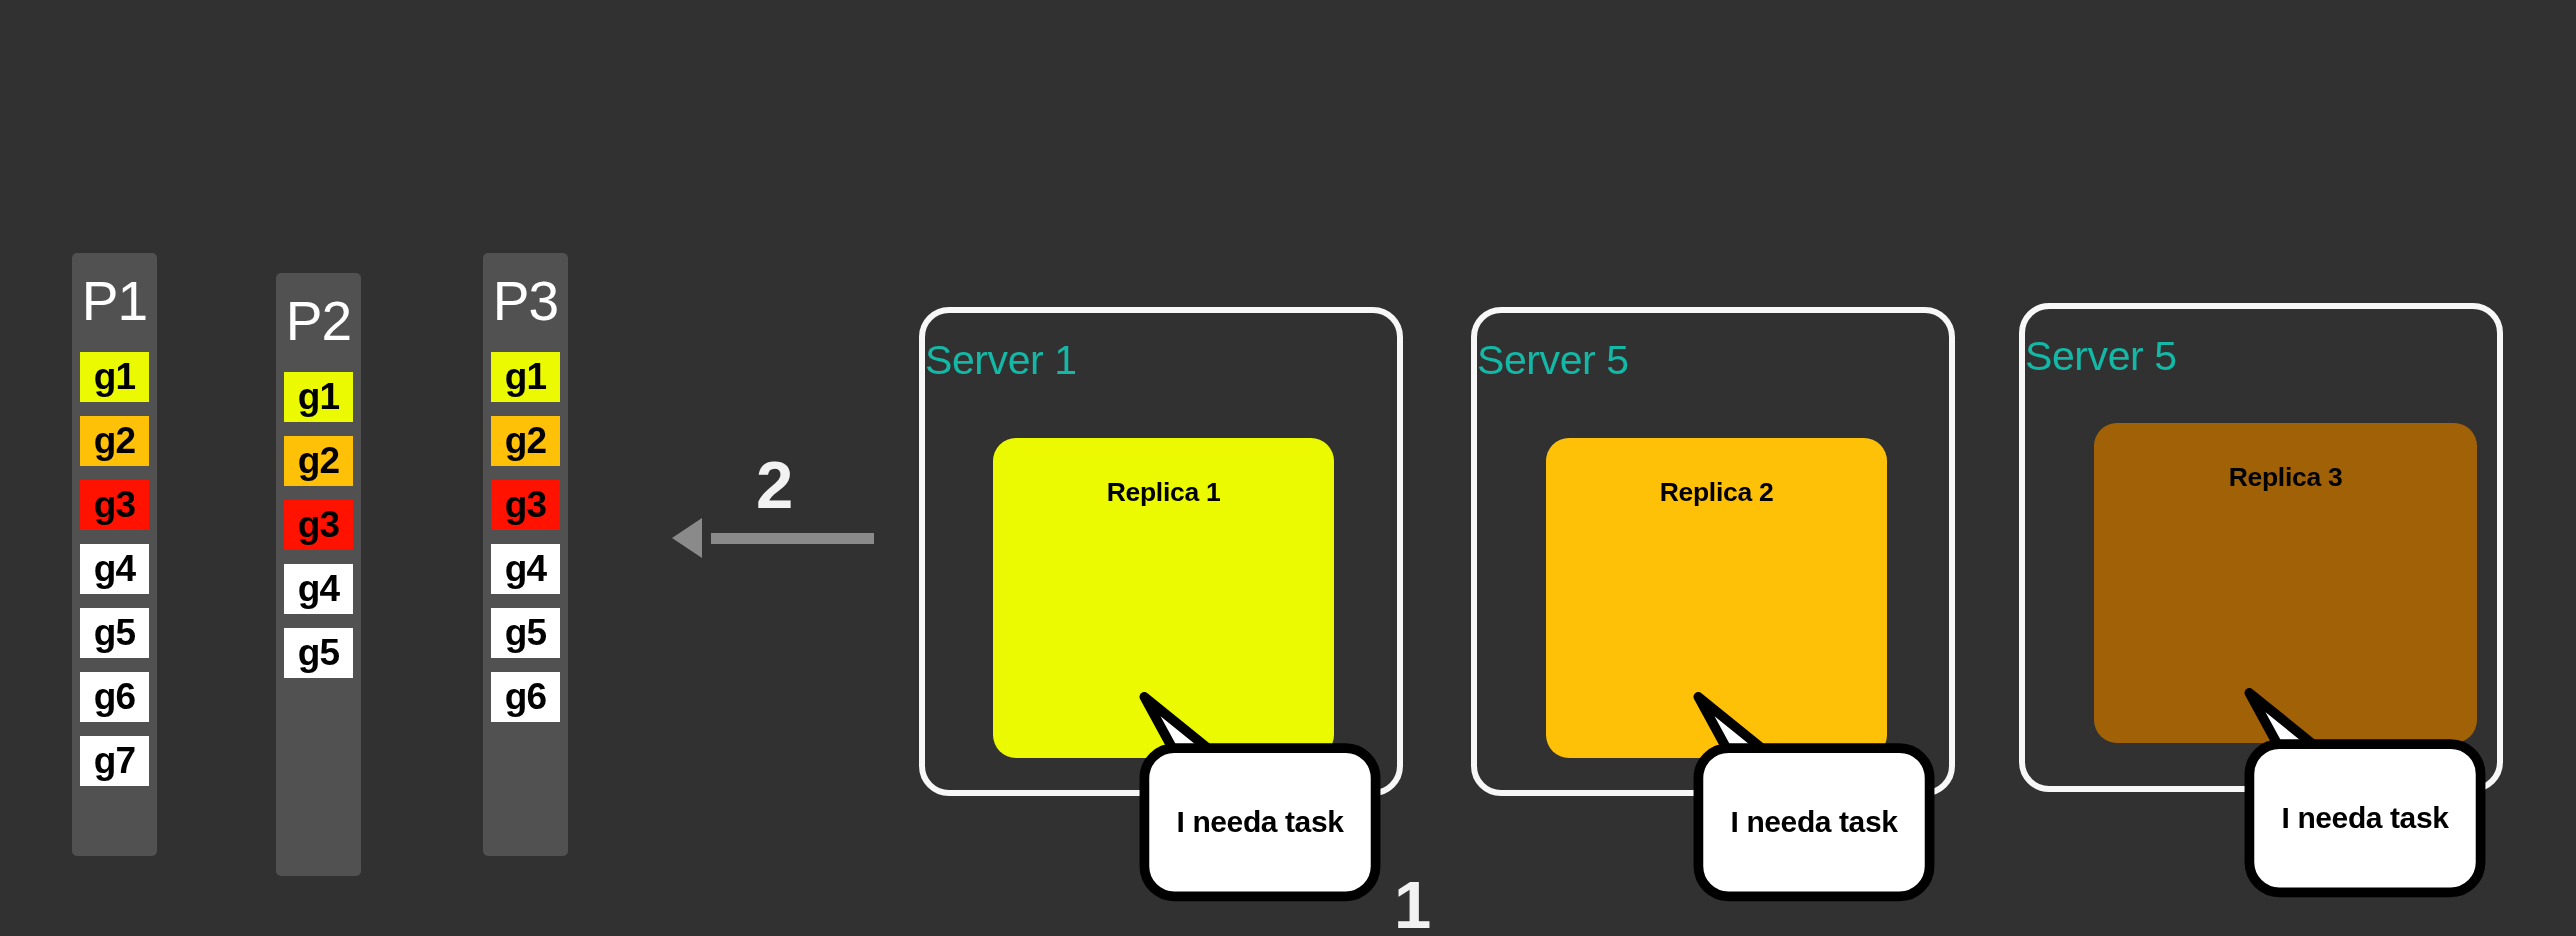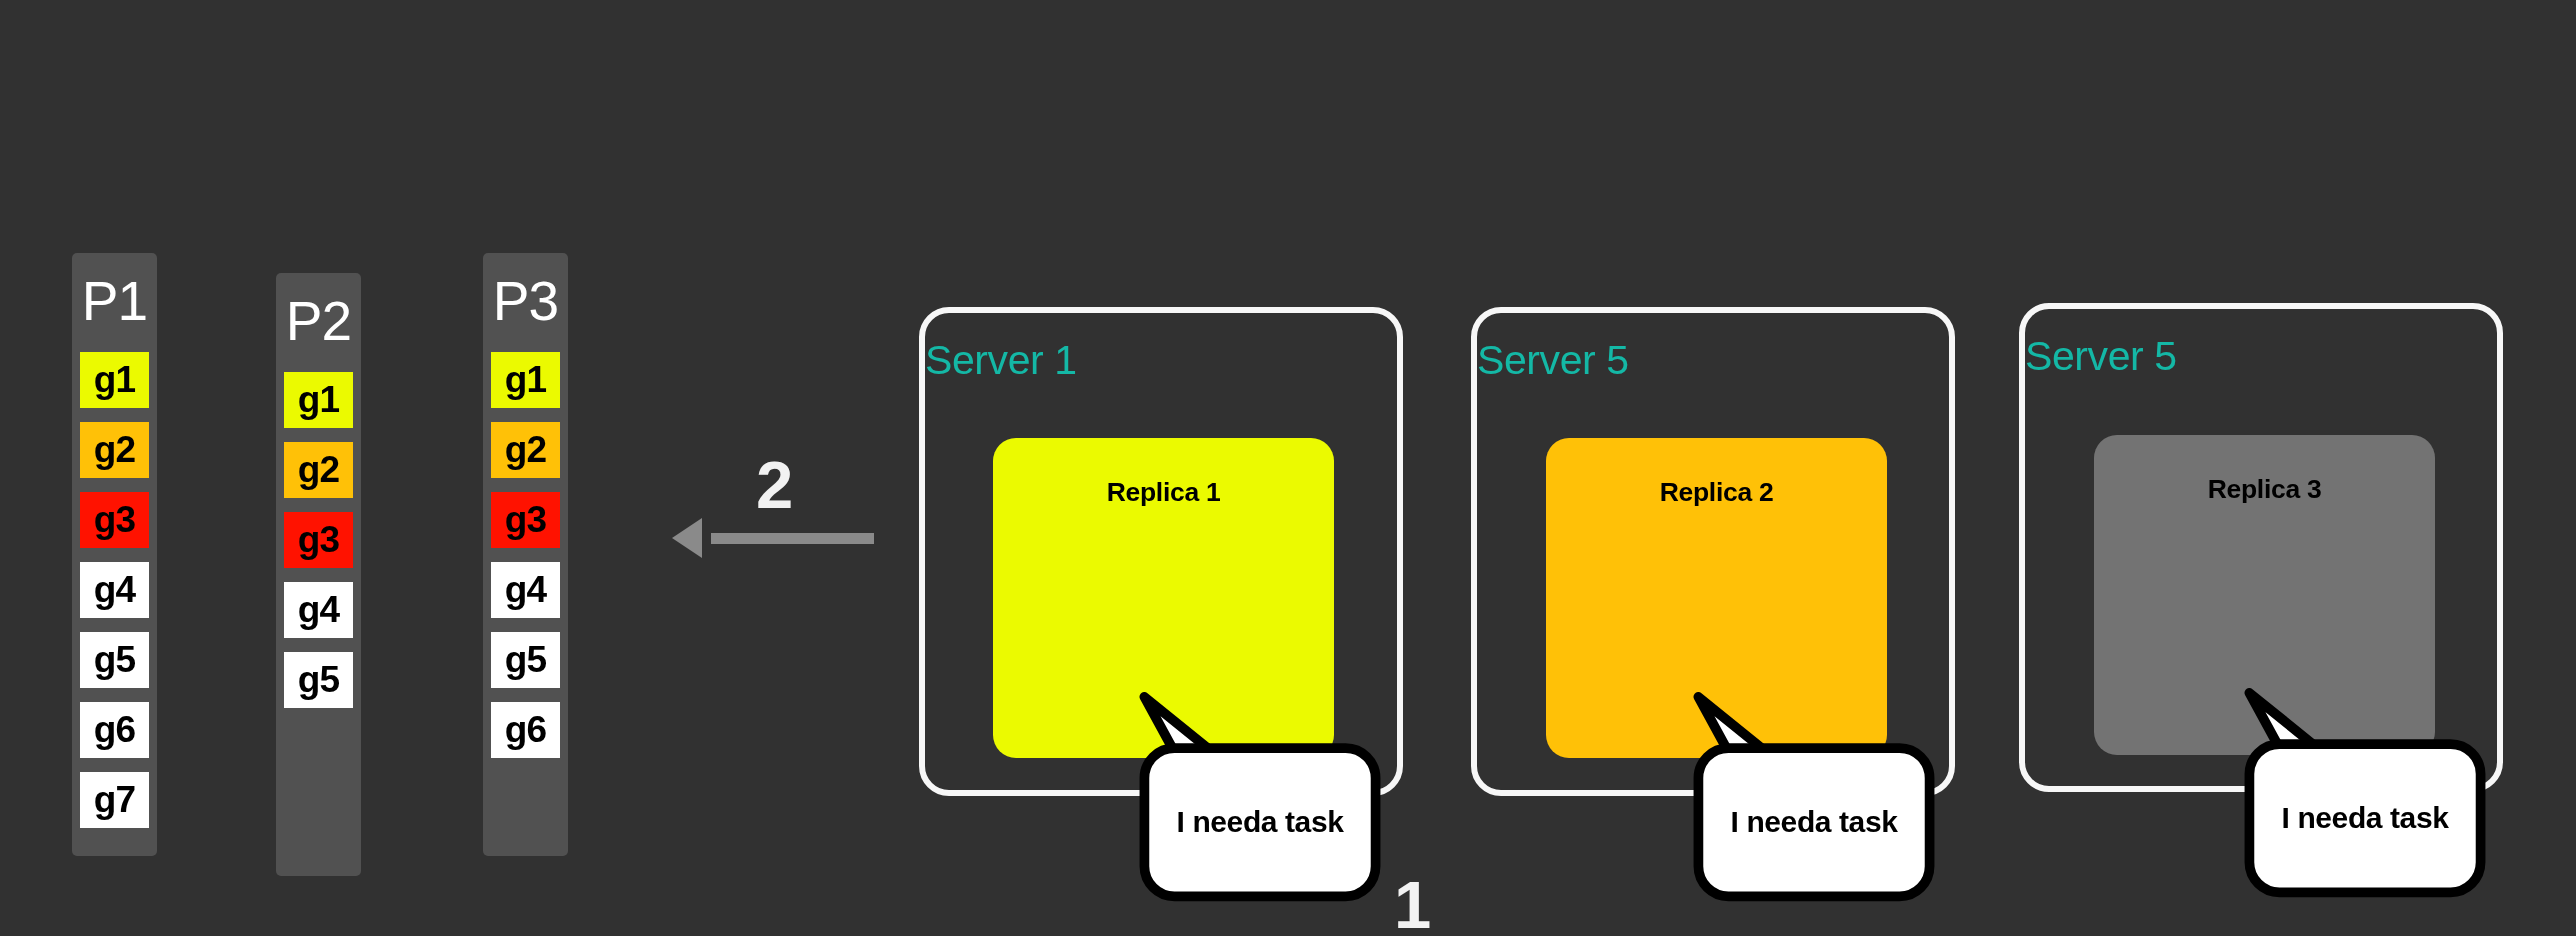--- a/index.html
+++ b/index.html
@@ -37,21 +37,21 @@
     letter-spacing: -0.9px;
     line-height: 1;
   }
   .gcells {
     position: absolute;
     top: 99px;
     left: 0;
     width: 100%;
   }
   .gcell {
-    height: 56px;
+    height: 50px;
     margin: 0 auto 14px auto;
     display: flex;
     align-items: center;
     justify-content: center;
     font-size: 37px;
     font-weight: bold;
     color: #000000;
     letter-spacing: -0.9px;
   }
   .arrow-line {
@@ -216,21 +216,21 @@
         <path d="M 60 70 L 126 70 L 126 90 L 60 90 Z" fill="#ffffff"></path>
       </svg>
       <div class="bubble-text">
         <div>I need</div>
         <div>a task</div>
       </div>
     </div>
     <div class="server" style="left: 2019px; top: 303px; width: 484px; height: 489px; border-color: rgb(247, 247, 247);">
       <div class="server-title">Server 5</div>
     </div>
-    <div class="replica" style="left: 2094px; top: 435px; width: 341px; height: 320px; background: #737373;">
+    <div class="replica" style="left: 2094px; top: 423px; width: 383px; height: 320px; background: #a16207;">
       <div class="replica-label">Replica 3</div>
     </div>
     <div class="bubble" style="left: 2249px; top: 744px;">
       <svg viewBox="0 0 306 236">
         <path d="M 116 80 L 22 4 L 70 92 Z" fill="#ffffff" stroke="#000000" stroke-width="11" stroke-linejoin="round"></path>
         <rect x="22" y="62" width="262" height="168" rx="34" fill="#ffffff" stroke="#000000" stroke-width="11"></rect>
         <path d="M 60 70 L 126 70 L 126 90 L 60 90 Z" fill="#ffffff"></path>
       </svg>
       <div class="bubble-text">
         <div>I need</div>

